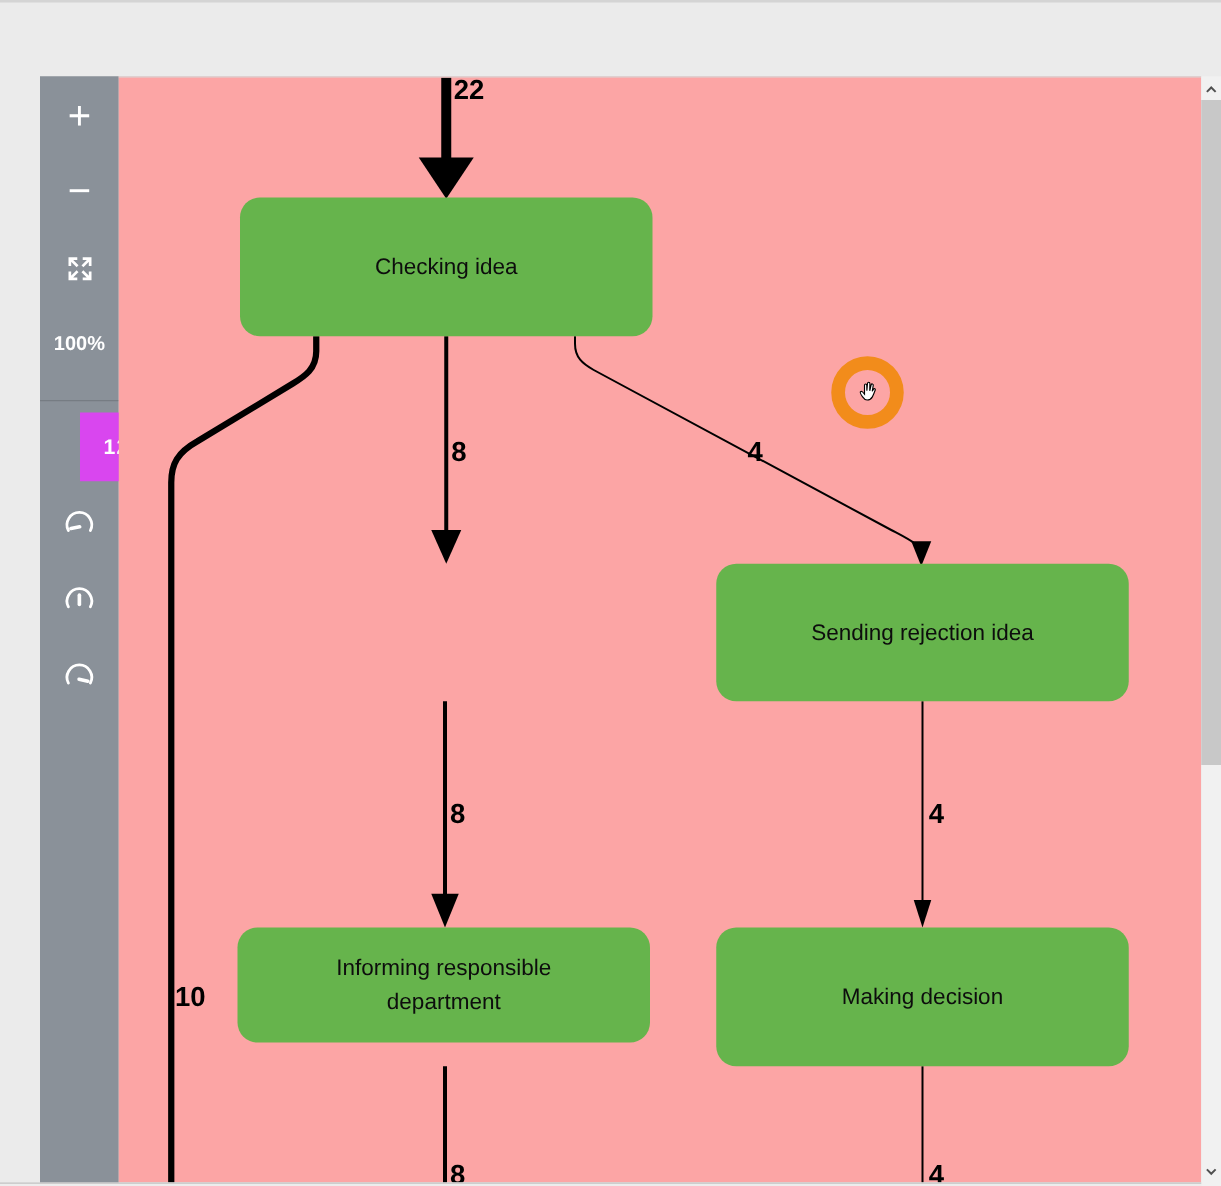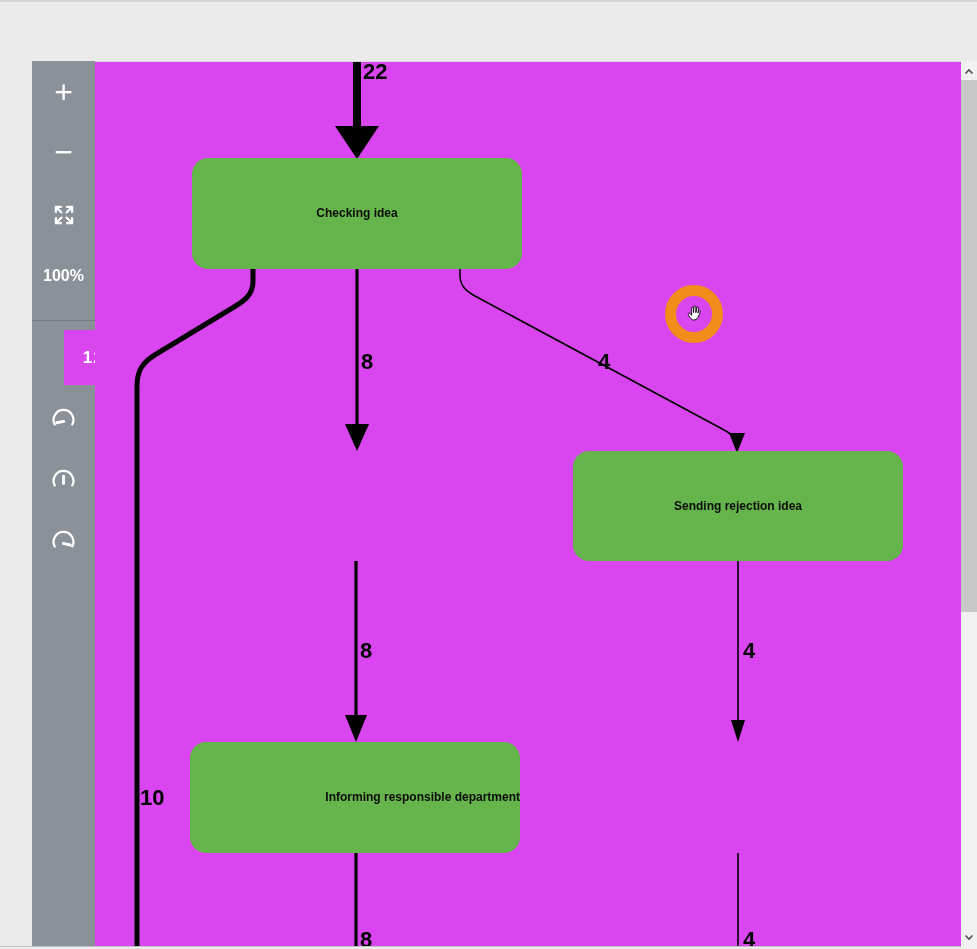--- a/index.html
+++ b/index.html
@@ -14,32 +14,32 @@
   .sb-zoom-out { top:66px; font-size:32px; font-weight:400; }
   .sb-fit      { top:129px; }
   .sb-level    { top:190px; font-size:16px; font-weight:700; }
   .sb-divider  { position:absolute; left:0; top:259px; width:63px; height:1px; background:rgba(0,0,0,0.14); }
   .sb-freq     { position:absolute; left:0; top:269px; width:69px; height:55px; background:#d946ef;
                  display:flex; align-items:center; justify-content:center;
                  color:#fff; font-size:17px; font-weight:700; letter-spacing:1px; cursor:pointer;margin-left:32px; }
   .sb-g1 { top:334px; } .sb-g2 { top:395px; } .sb-g3 { top:456px; }
 
   
-  .canvas { position:absolute; left:95px; top:61px; width:866px; height:885px; background:#d946ef; border-top:1px solid #d8d8d8; overflow:hidden; }
+  .canvas { position:absolute; left:95px; top:61px; width:866px; height:885px; background:#fca5a5; border-top:1px solid #d8d8d8; overflow:hidden; }
   .edges { position:absolute; left:0; top:0; }
   .edge-label { font-family:"Liberation Sans", sans-serif; font-size:22px; font-weight:700; fill:#000; }
 
   .node { position:absolute; width:330px; background:#66b44c; border-radius:16px;
           display:flex; align-items:center; justify-content:center; cursor:pointer; }
   .node span { display:block; max-width:250px; text-align:center; color:#0d0d0d;
-               font-size:12px; font-weight:700; line-height:27px; }
+               font-size:18px; font-weight:400; line-height:27px; }
   .n1 { left:97px; top:96px;  height:111px; }
   .n2 { left:95px; top:389px; height:110px; }
   .n3 { left:478px; top:389px; height:110px; }
-  .n4 { left:95px; top:680px; height:111px;justify-content:flex-end; }
+  .n4 { left:95px; top:680px; height:92px; }
   .n5 { left:478px; top:680px; height:111px; }
 
   .cursor-ring { position:absolute; left:570px; top:223px; width:58px; height:58px;
                  border:11px solid #f28c1b; border-radius:50%;
                  display:flex; align-items:center; justify-content:center; }
 
   
   .vscroll { position:absolute; left:961px; top:61px; width:16px; height:888px; background:#f1f1f1; }
   .vs-btn { position:absolute; left:0; width:16px; height:17px; display:flex; align-items:center; justify-content:center; cursor:pointer; }
   .vs-up { top:2px; } .vs-down { bottom:4px; }
@@ -141,20 +141,23 @@
 
     <div class="node n1">
       <span>Checking idea</span>
     </div>
     <div class="node n3">
       <span>Sending rejection idea</span>
     </div>
     <div class="node n4">
       <span>Informing responsible department</span>
     </div>
+    <div class="node n5">
+      <span>Making decision</span>
+    </div>
 
     <div class="cursor-ring">
       <svg width="24" height="24" viewBox="0 0 24 24">
         <path d="M8.1 15.5 C7 14 5.6 12.2 6.4 11.4 C7 10.8 7.9 11.2 8.5 12 L9.6 13.3 L9.6 6.2
                  C9.6 4.9 11.4 4.9 11.4 6.2 L11.5 10.5 L12 4.7 C12.1 3.4 13.9 3.5 13.9 4.8
                  L13.8 10.6 L14.9 5.9 C15.2 4.7 16.8 5 16.6 6.3 L15.8 11 L16.8 9.3
                  C17.3 8.4 18.6 9 18.2 10 C17.5 11.9 16.8 13.8 15.9 15.5 C15 17.2 13.4 18 11.7 18
                  C10.2 18 9 16.9 8.1 15.5 Z" fill="#ffffff" stroke="#000000" stroke-width="0.9"></path>
       </svg>
     </div>

